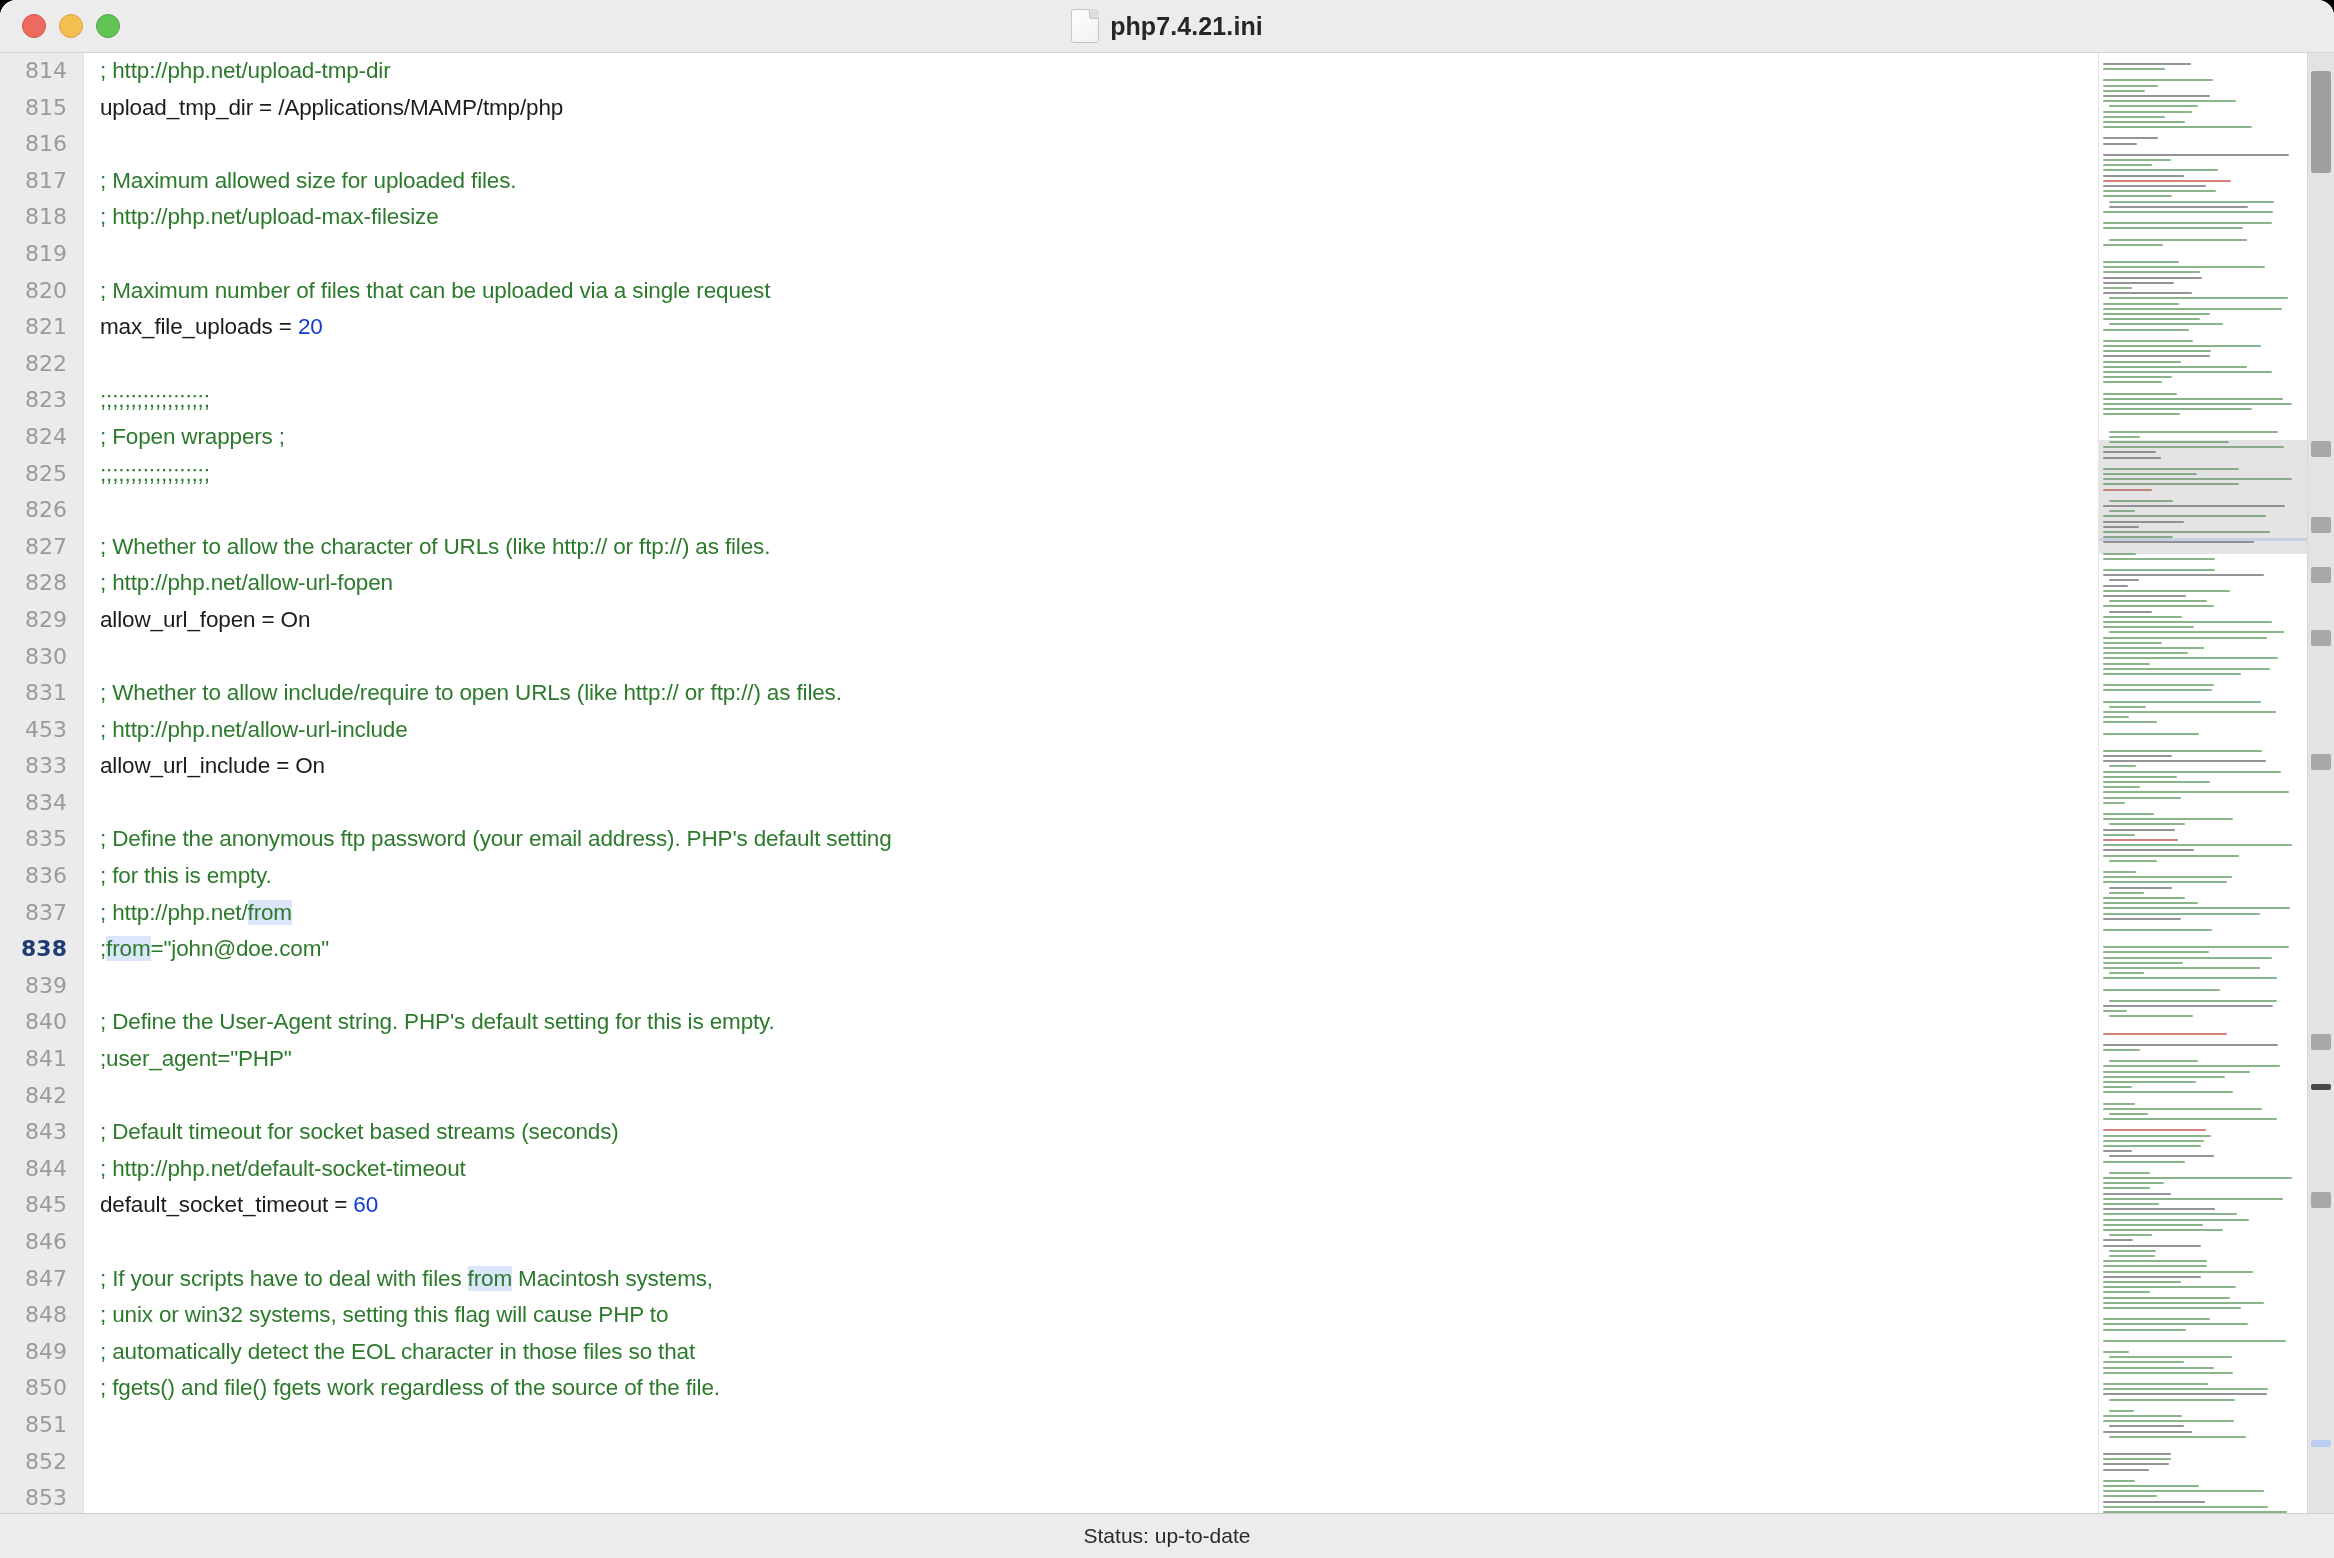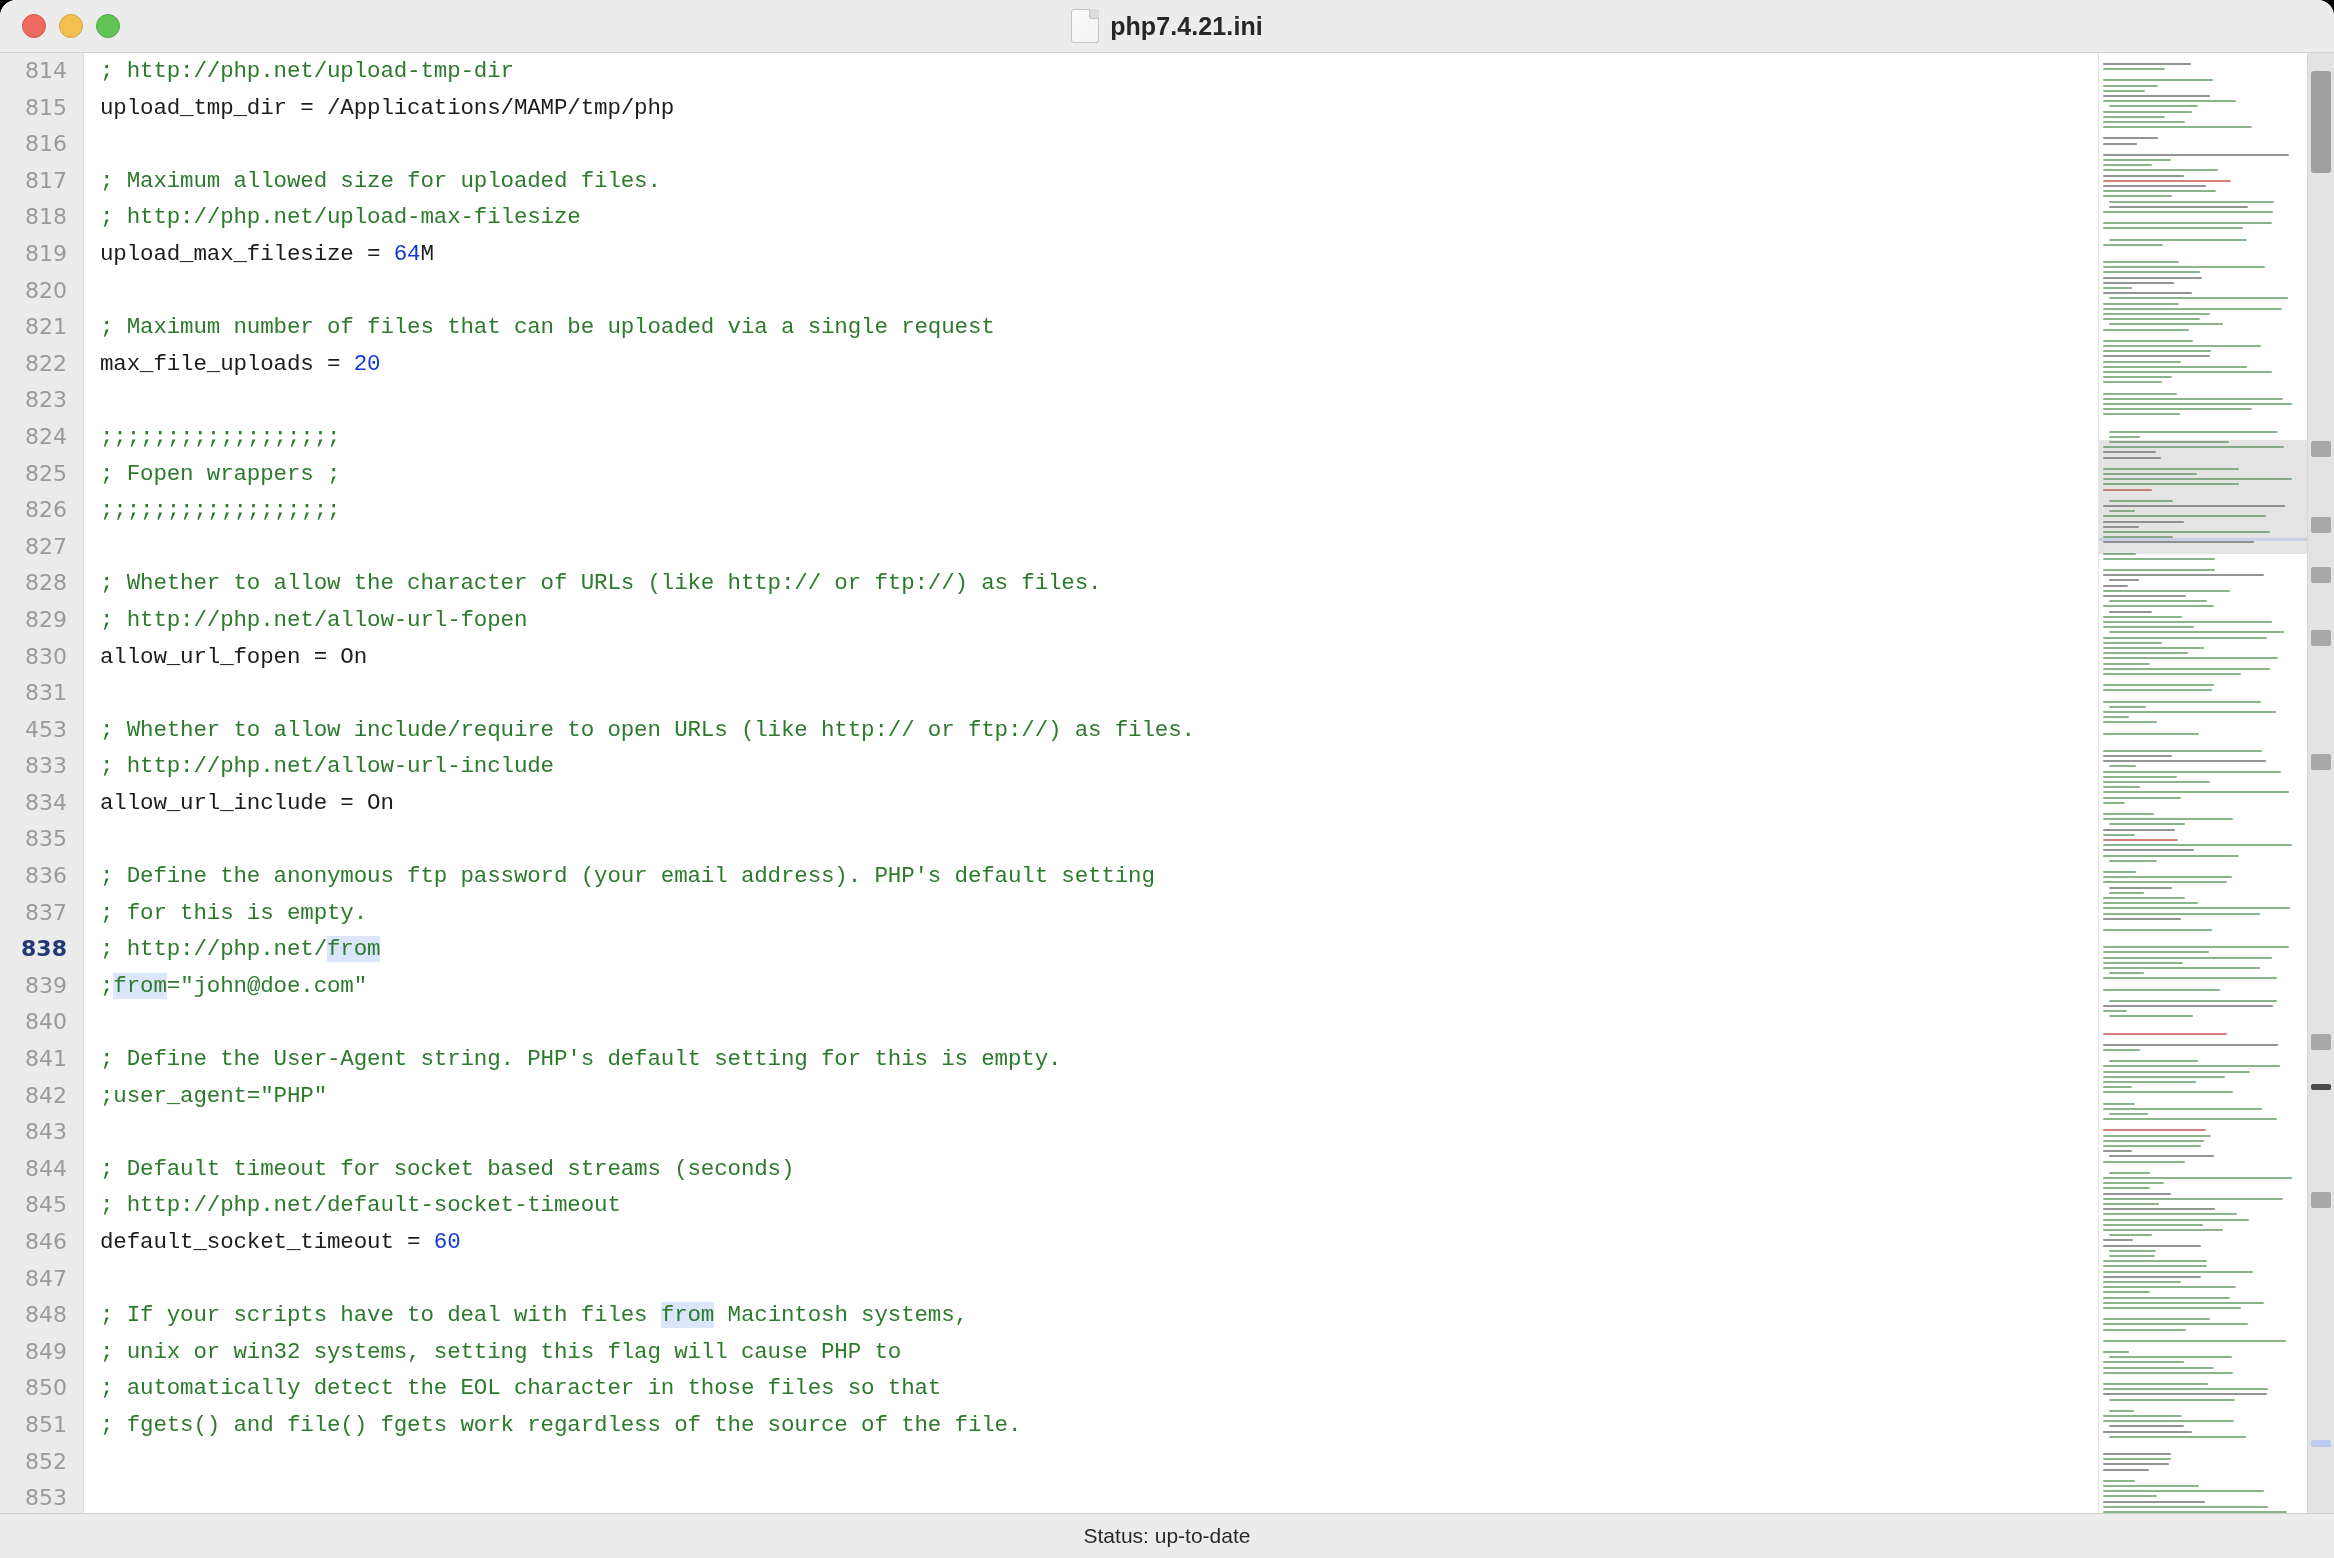--- a/index.html
+++ b/index.html
@@ -97,21 +97,21 @@
   .ln.active { color: #1f3a74; font-weight: bold; }
   #code {
     flex: 1 1 auto;
     min-width: 0;
     padding-left: 16px;
     box-sizing: border-box;
     overflow: hidden;
   }
   .cl {
     height: 36.6px; line-height: 36.6px;
-    font-family: Liberation Mono, monospace;
+    font-family: Liberation Sans, sans-serif;
     font-size: 22.5px;
     white-space: pre;
     color: #1c1c1c;
     letter-spacing: -0.15px;
   }
   .cm { color: #2c7a2c; }
   .num { color: #1139d4; }
   .hl { background: #dbe6fb; }
   
   #minimap {
@@ -231,21 +231,20 @@
           <div class="ln">851</div>
           <div class="ln">852</div>
           <div class="ln">853</div>
         </div>
       <div id="code">
           <div class="cl"><span class="cm">; http://php.net/upload-tmp-dir</span></div>
           <div class="cl"><span>upload_tmp_dir = /Applications/MAMP/tmp/php</span></div>
           <div class="cl">&nbsp;</div>
           <div class="cl"><span class="cm">; Maximum allowed size for uploaded files.</span></div>
           <div class="cl"><span class="cm">; http://php.net/upload-max-filesize</span></div>
-          <div class="cl"><span>upload_max_filesize = </span><span class="num">64</span><span>M</span></div>
           <div class="cl">&nbsp;</div>
           <div class="cl"><span class="cm">; Maximum number of files that can be uploaded via a single request</span></div>
           <div class="cl"><span>max_file_uploads = </span><span class="num">20</span></div>
           <div class="cl">&nbsp;</div>
           <div class="cl"><span class="cm">;;;;;;;;;;;;;;;;;;</span></div>
           <div class="cl"><span class="cm">; Fopen wrappers ;</span></div>
           <div class="cl"><span class="cm">;;;;;;;;;;;;;;;;;;</span></div>
           <div class="cl">&nbsp;</div>
           <div class="cl"><span class="cm">; Whether to allow the character of URLs (like http:// or ftp://) as files.</span></div>
           <div class="cl"><span class="cm">; http://php.net/allow-url-fopen</span></div>

